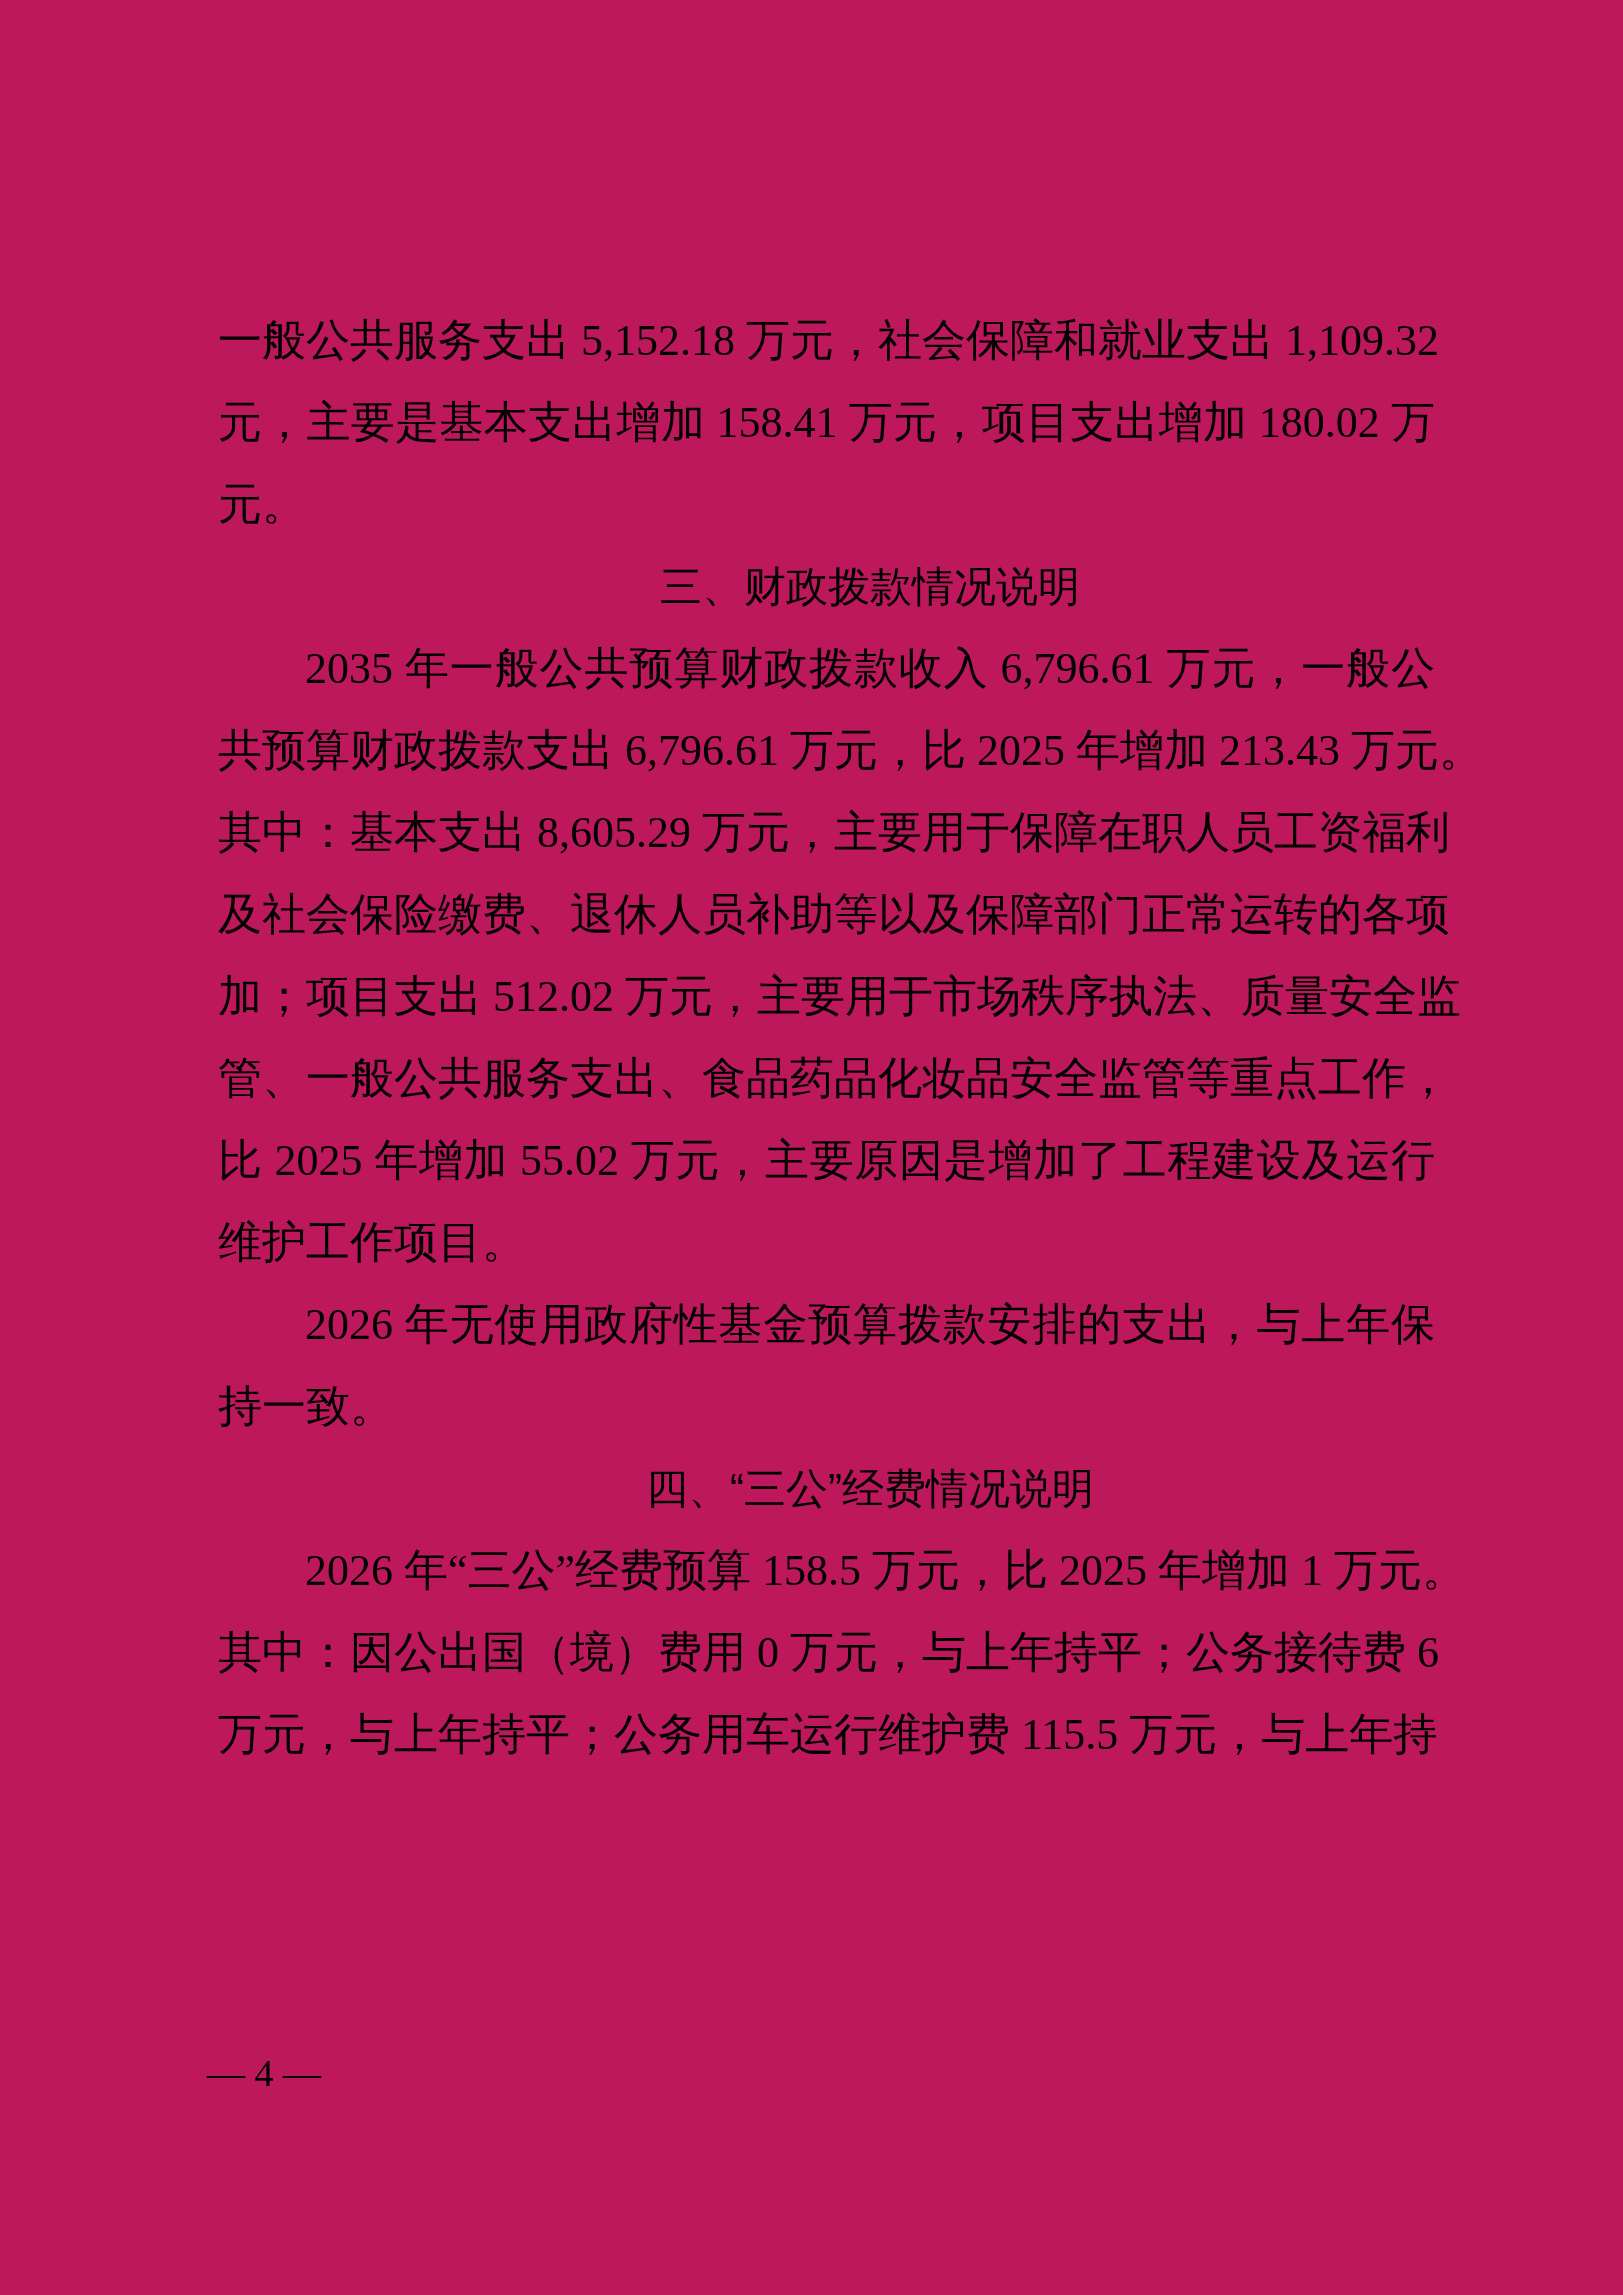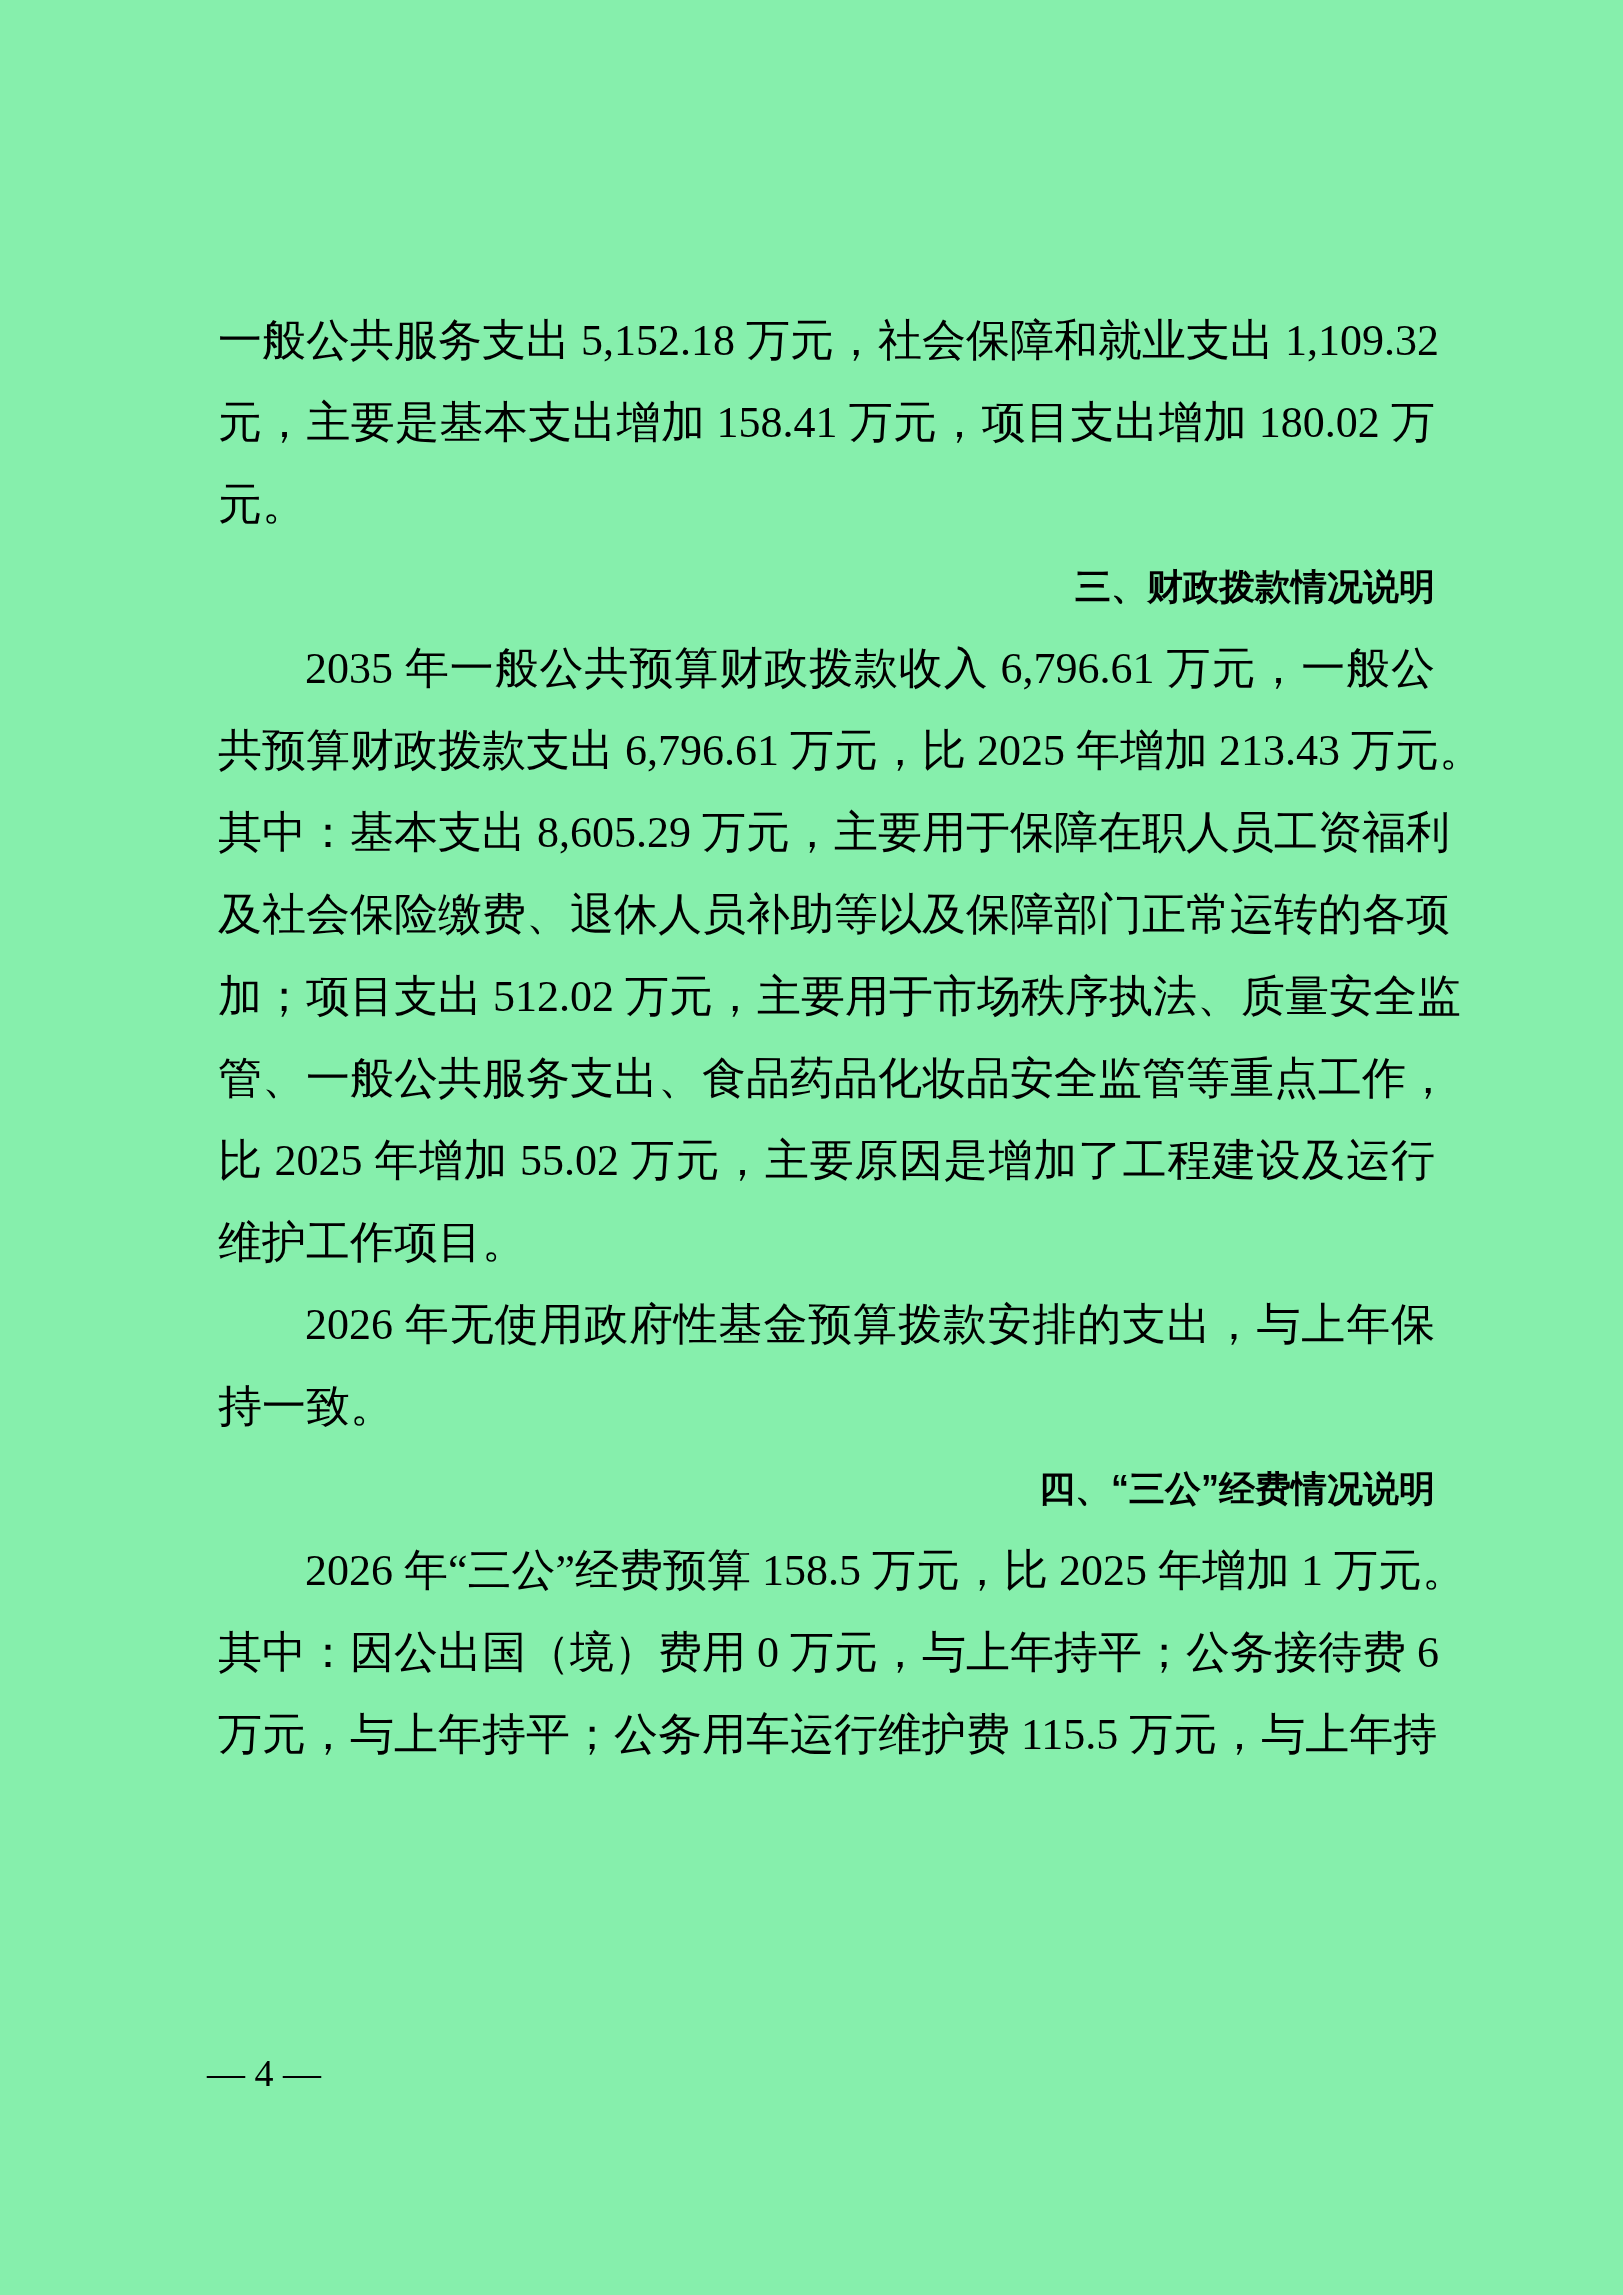--- a/index.html
+++ b/index.html
@@ -4,21 +4,21 @@
 <style>
   html, body {
     margin: 0;
     padding: 0;
     background: #888;
   }
   .page {
     position: relative;
     width: 1623px;
     height: 2295px;
-    background: #86efac;
+    background: #be185d;
     overflow: hidden;
     color: #000000;
     font-family: "Liberation Serif", "DejaVu Serif", serif;
   }
   .textblock {
     position: absolute;
     left: 218px;
     top: 300px;
     width: 1217px;
   }
@@ -32,23 +32,23 @@
   }
   .line.stretch {
     text-align-last: justify;
     -moz-text-align-last: justify;
   }
   .line.indent {
     padding-left: 87px;
   }
   .line.heading {
     font-family: "Liberation Sans", "DejaVu Sans", sans-serif;
-    font-weight: 700;
-    font-size: 36px;
-    text-align: right;
+    font-weight: 400;
+    font-size: 42px;
+    text-align: center;
     text-align-last: auto;
   }
   .pagenum {
     position: absolute;
     left: 207px;
     top: 2032px;
     height: 82px;
     line-height: 82px;
     font-size: 38px;
     font-family: "Liberation Serif", "DejaVu Serif", serif;

